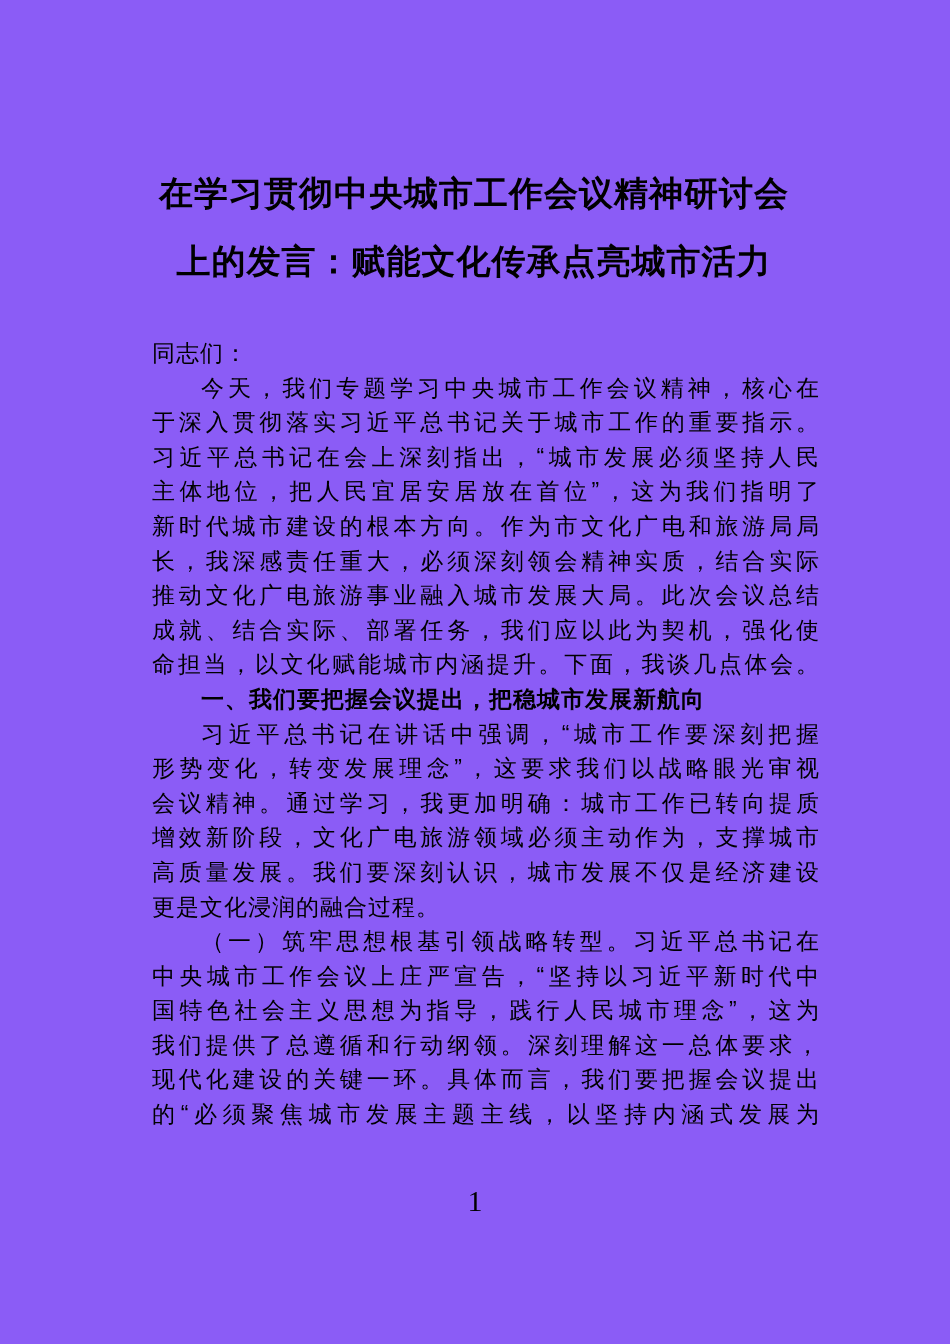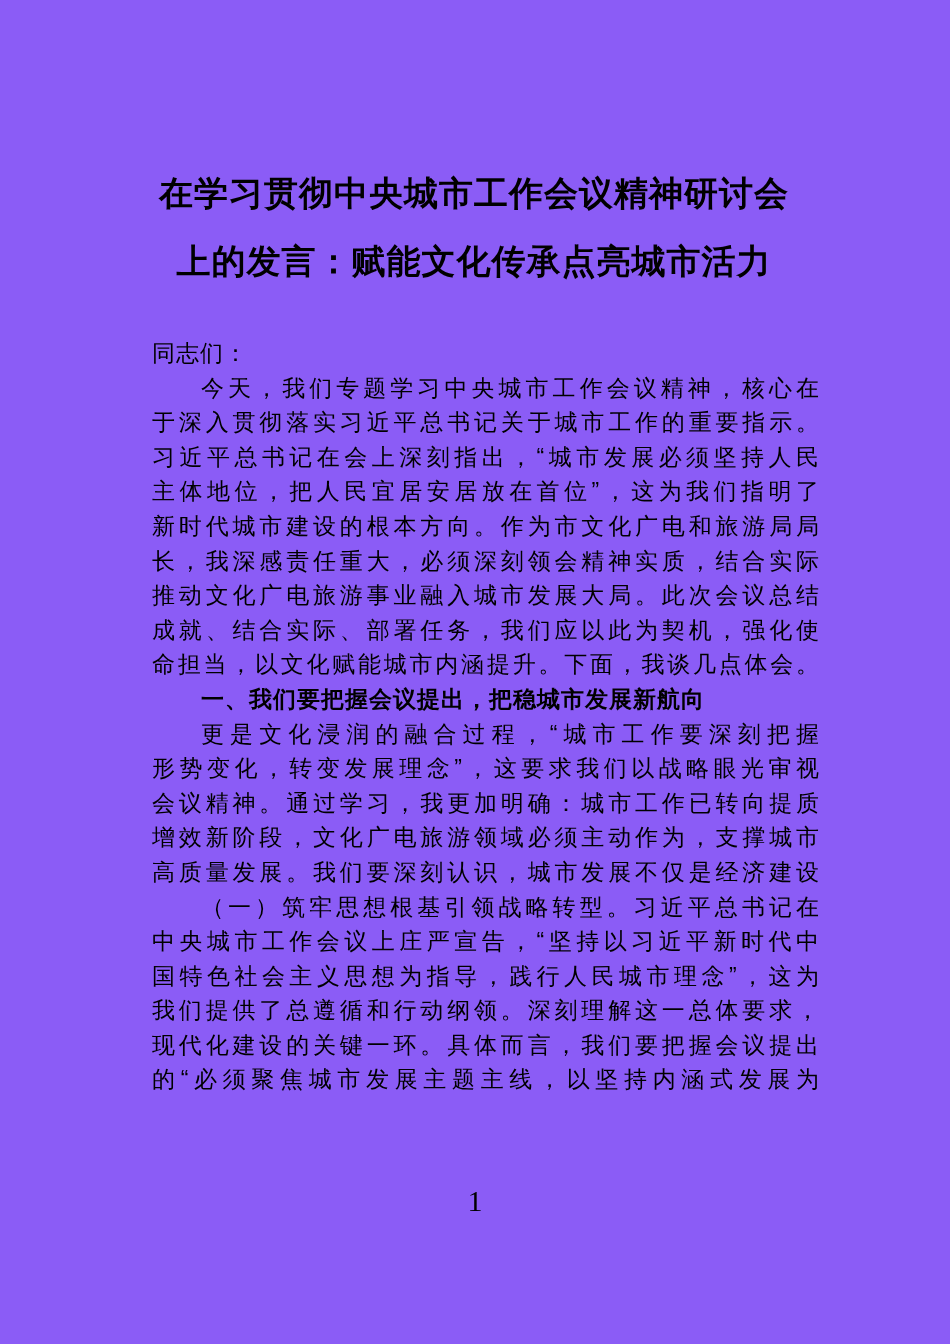--- a/index.html
+++ b/index.html
@@ -82,25 +82,26 @@
       <div class="line indent fill">今天，我们专题学习中央城市工作会议精神，核心在</div>
       <div class="line fill">于深入贯彻落实习近平总书记关于城市工作的重要指示。</div>
       <div class="line fill">习近平总书记在会上深刻指出，“城市发展必须坚持人民</div>
       <div class="line fill">主体地位，把人民宜居安居放在首位”，这为我们指明了</div>
       <div class="line fill">新时代城市建设的根本方向。作为市文化广电和旅游局局</div>
       <div class="line fill">长，我深感责任重大，必须深刻领会精神实质，结合实际</div>
       <div class="line fill">推动文化广电旅游事业融入城市发展大局。此次会议总结</div>
       <div class="line fill">成就、结合实际、部署任务，我们应以此为契机，强化使</div>
       <div class="line fill">命担当，以文化赋能城市内涵提升。下面，我谈几点体会。</div>
       <div class="line indent bold">一、我们要把握会议提出，把稳城市发展新航向</div>
-      <div class="line indent fill">更是文化浸润的融合过程，“城市工作要深刻把握</div>
+      <div class="line indent fill">习近平总书记在讲话中强调，“城市工作要深刻把握</div>
       <div class="line fill">形势变化，转变发展理念”，这要求我们以战略眼光审视</div>
       <div class="line fill">会议精神。通过学习，我更加明确：城市工作已转向提质</div>
       <div class="line fill">增效新阶段，文化广电旅游领域必须主动作为，支撑城市</div>
       <div class="line fill">高质量发展。我们要深刻认识，城市发展不仅是经济建设</div>
+      <div class="line">更是文化浸润的融合过程。</div>
       <div class="line indent fill">（一）筑牢思想根基引领战略转型。习近平总书记在</div>
       <div class="line fill">中央城市工作会议上庄严宣告，“坚持以习近平新时代中</div>
       <div class="line fill">国特色社会主义思想为指导，践行人民城市理念”，这为</div>
       <div class="line fill">我们提供了总遵循和行动纲领。深刻理解这一总体要求，</div>
       <div class="line fill">现代化建设的关键一环。具体而言，我们要把握会议提出</div>
       <div class="line fill">的“必须聚焦城市发展主题主线，以坚持内涵式发展为</div>
     </div>
 
   <div class="page-number">1</div>
 

